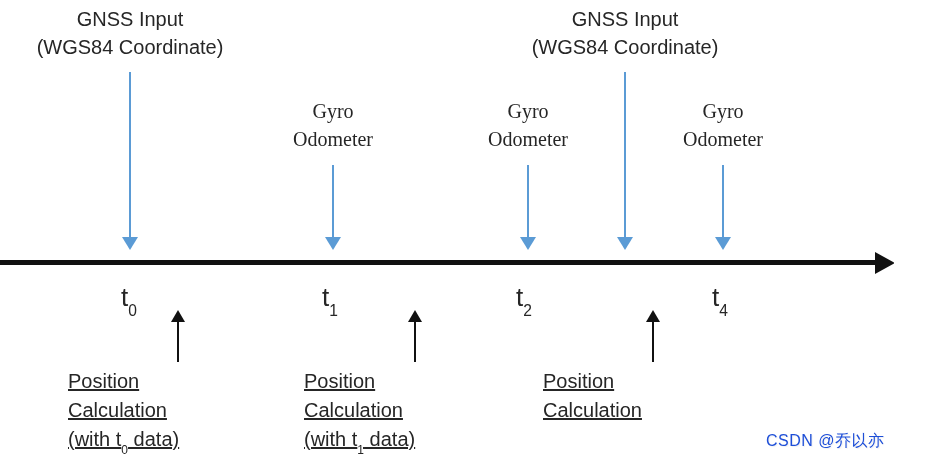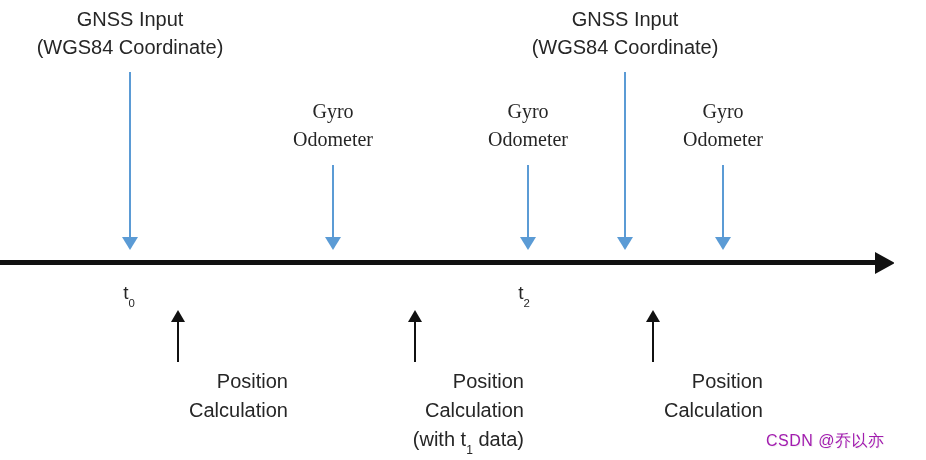--- a/index.html
+++ b/index.html
@@ -17,32 +17,32 @@
   .arrow-down .head{width:0;height:0;border-left:8px solid transparent;border-right:8px solid transparent;border-top:13px solid #5B9BD5;}
   .arrow-down.tall{top:72px;height:178px;}
   .arrow-down.short{top:165px;height:85px;}
 
   
   .axis-line{position:absolute;left:0;top:260px;width:878px;height:5px;background:#111;}
   .axis-head{position:absolute;left:875px;top:252px;width:0;height:0;border-top:11px solid transparent;border-bottom:11px solid transparent;border-left:20px solid #111;}
   .axis-label{position:absolute;left:903px;top:243px;font-size:27px;}
 
   
-  .tick{position:absolute;top:282px;width:60px;text-align:center;font-size:19px;}
+  .tick{position:absolute;top:282px;width:60px;text-align:center;font-size:26px;}
   .tick sub, .calc sub{font-size:0.6em;position:relative;top:0.25em;line-height:0;}
 
   
   .arrow-up{position:absolute;top:310px;width:14px;height:52px;display:flex;flex-direction:column;align-items:center;}
   .arrow-up .head{width:0;height:0;border-left:7px solid transparent;border-right:7px solid transparent;border-bottom:12px solid #111;}
   .arrow-up .shaft{width:2px;background:#111;flex:1;}
 
   
-  .calc{position:absolute;top:367px;width:220px;text-align:right;font-size:20px;line-height:29px;}
+  .calc{position:absolute;top:367px;width:220px;text-align:left;font-size:20px;line-height:29px;text-decoration:underline;}
 
-  .watermark{position:absolute;left:766px;top:431px;font-size:16px;color:#a21caf;text-shadow:1px 1px 1px #f0f0f0;letter-spacing:0.5px;}
+  .watermark{position:absolute;left:766px;top:431px;font-size:16px;color:#1d4ed8;text-shadow:1px 1px 1px #f0f0f0;letter-spacing:0.5px;}
 </style>
 </head>
 <body>
 
 <div class="canvas">
 
   <div class="lbl gnss" style="left:0px;">
     <div>GNSS Input</div>
     <div>(WGS84 Coordinate)</div>
   </div>
@@ -83,38 +83,41 @@
   <div class="arrow-down short" style="left:715px;">
     <div class="shaft"></div>
     <div class="head"></div>
   </div>
 
   <div class="axis-line"></div>
   <div class="axis-head"></div>
   <div class="axis-label">t</div>
 
   <div class="tick" style="left:99px;"><span>t</span><sub>0</sub></div>
+  <div class="tick" style="left:300px;"><span>t</span><sub>1</sub></div>
   <div class="tick" style="left:494px;"><span>t</span><sub>2</sub></div>
+  <div class="tick" style="left:690px;"><span>t</span><sub>4</sub></div>
 
   <div class="arrow-up" style="left:171px;">
     <div class="head"></div>
     <div class="shaft"></div>
   </div>
   <div class="arrow-up" style="left:408px;">
     <div class="head"></div>
     <div class="shaft"></div>
   </div>
   <div class="arrow-up" style="left:646px;">
     <div class="head"></div>
     <div class="shaft"></div>
   </div>
 
   <div class="calc" style="left:68px;">
     <div>Position</div>
     <div>Calculation</div>
+    <div><span>(with t</span><sub>0</sub><span> data)</span></div>
   </div>
   <div class="calc" style="left:304px;">
     <div>Position</div>
     <div>Calculation</div>
     <div><span>(with t</span><sub>1</sub><span> data)</span></div>
   </div>
   <div class="calc" style="left:543px;">
     <div>Position</div>
     <div>Calculation</div>
   </div>

